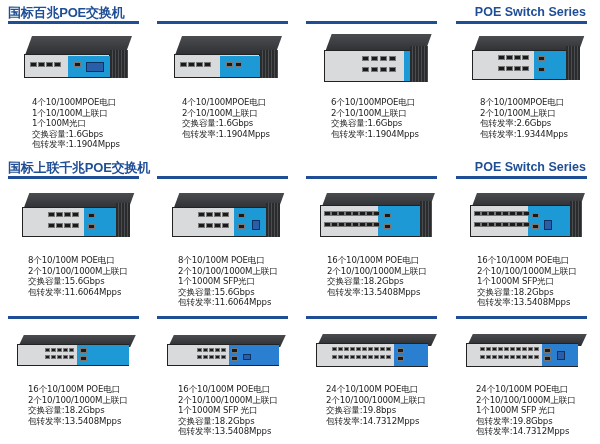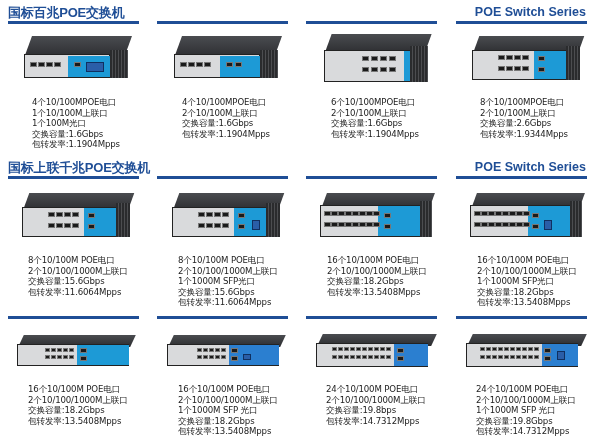--- a/index.html
+++ b/index.html
@@ -124,21 +124,21 @@
         <div class="port" style="left:38px;top:30px;"></div>
       <div class="port" style="left:46px;top:30px;"></div>
         <div class="port" style="left:54px;top:30px;"></div>
       <div class="port" style="left:70px;top:20px;"></div>
         <div class="port" style="left:70px;top:31px;"></div>
     </div>
   </div>
   <div class="specs" style="left:30px;top:97px;">
     <div>8个10/100MPOE电口</div>
     <div>2个10/100M上联口</div>
-    <div>交换容量:2.6Gbps</div>
+    <div>包转发率:2.6Gbps</div>
     <div>包转发率:1.9344Mpps</div>
   </div>
 </div>
 
 <div class="section-title" style="left:8px;top:159px;">国标上联千兆POE交换机</div>
 <div class="section-sub" style="right:14px;top:160px;">POE Switch Series</div>
 <div class="bar" style="left:8px;top:176px;width:131px;"></div>
 <div class="bar" style="left:157px;top:176px;width:131px;"></div>
 <div class="bar" style="left:306px;top:176px;width:131px;"></div>
 <div class="bar" style="left:456px;top:176px;width:131px;"></div>
@@ -400,16 +400,16 @@
         <div class="port" style="left:70px;top:21px;width:5px;height:4px;"></div>
       <div class="port" style="left:80px;top:14px;"></div>
         <div class="port" style="left:80px;top:22px;"></div>
       <div class="sfp" style="left:93px;top:17px;width:8px;height:9px;"></div>
     </div>
   </div>
   <div class="specs" style="left:26px;top:384px;">
     <div>24个10/100M POE电口</div>
     <div>2个10/100/1000M上联口</div>
     <div>1个1000M SFP 光口</div>
-    <div>交换容量:19.8Gbps</div>
+    <div>包转发率:19.8Gbps</div>
     <div>包转发率:14.7312Mpps</div>
   </div>
 </div>
 
 </body></html>

